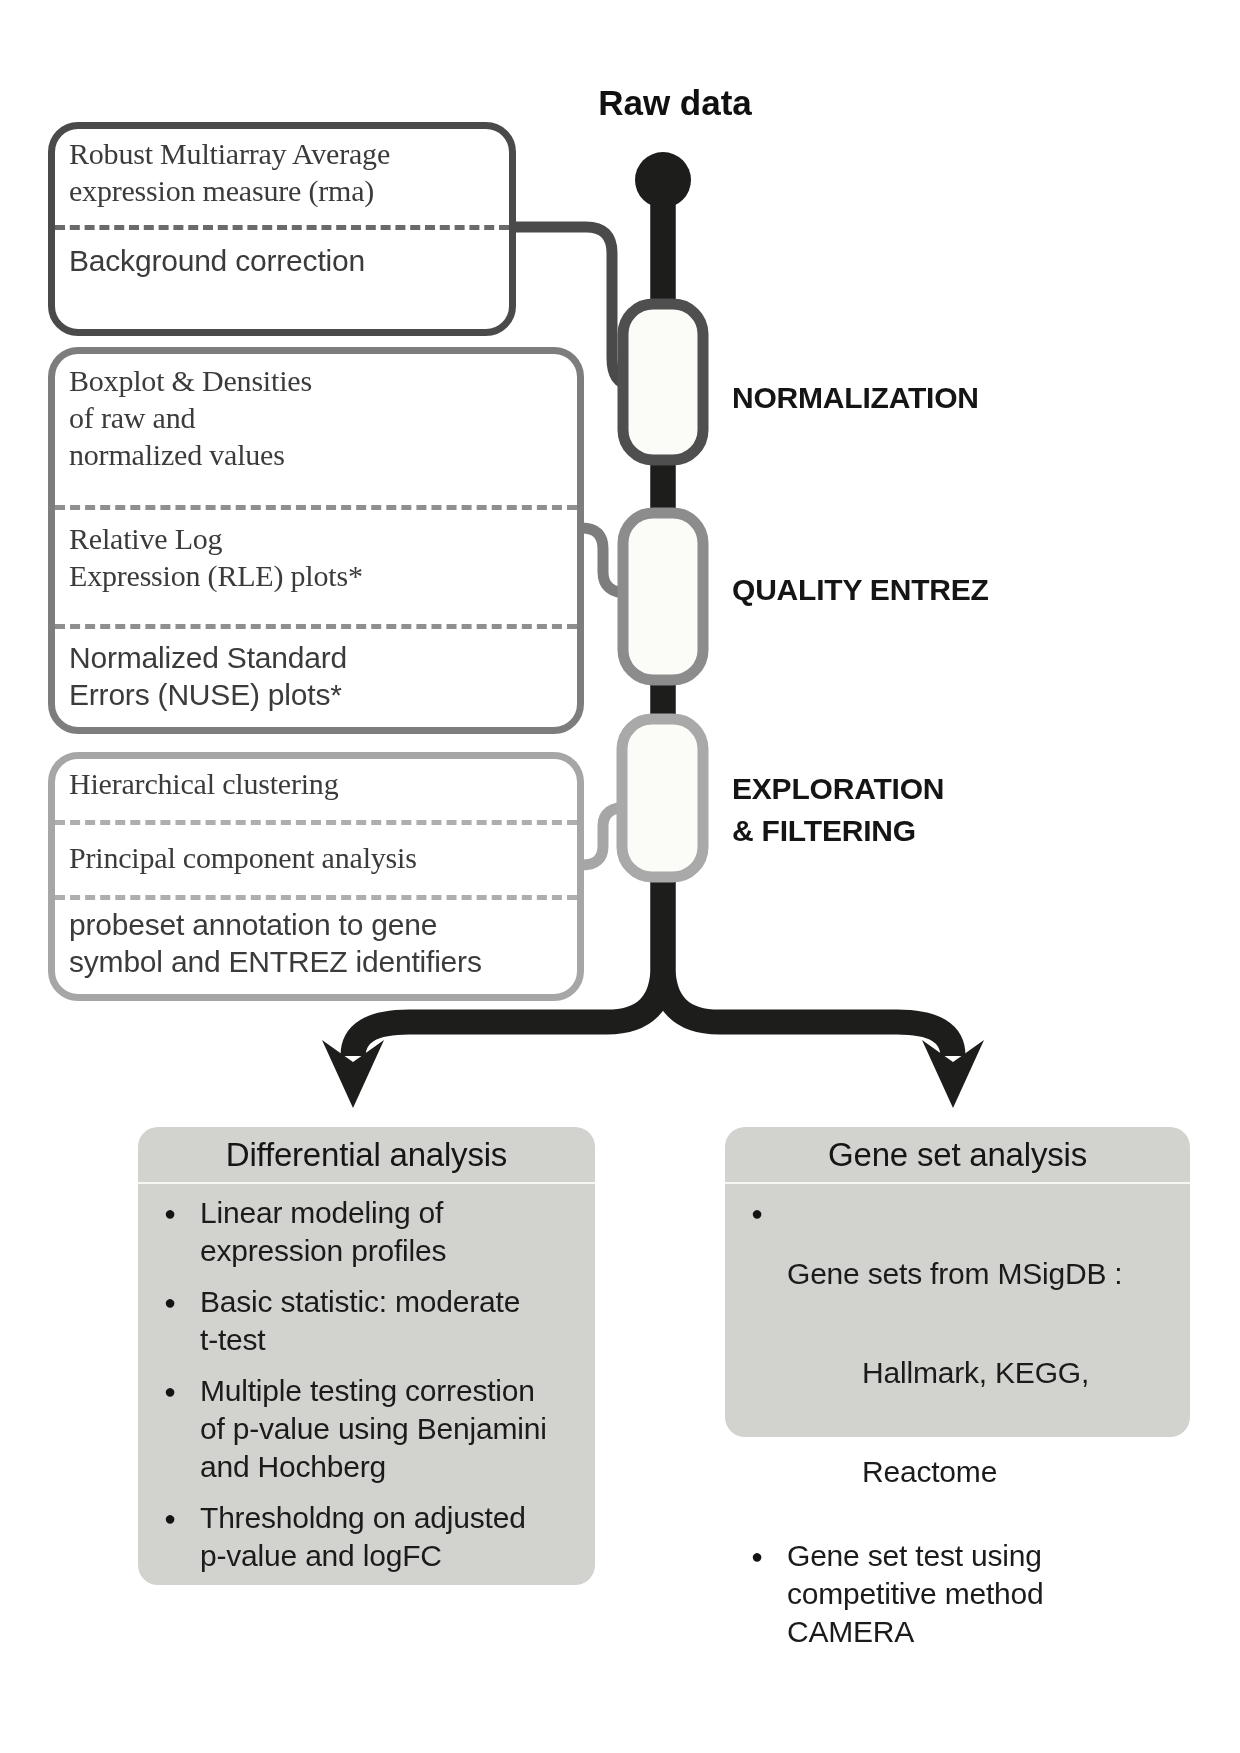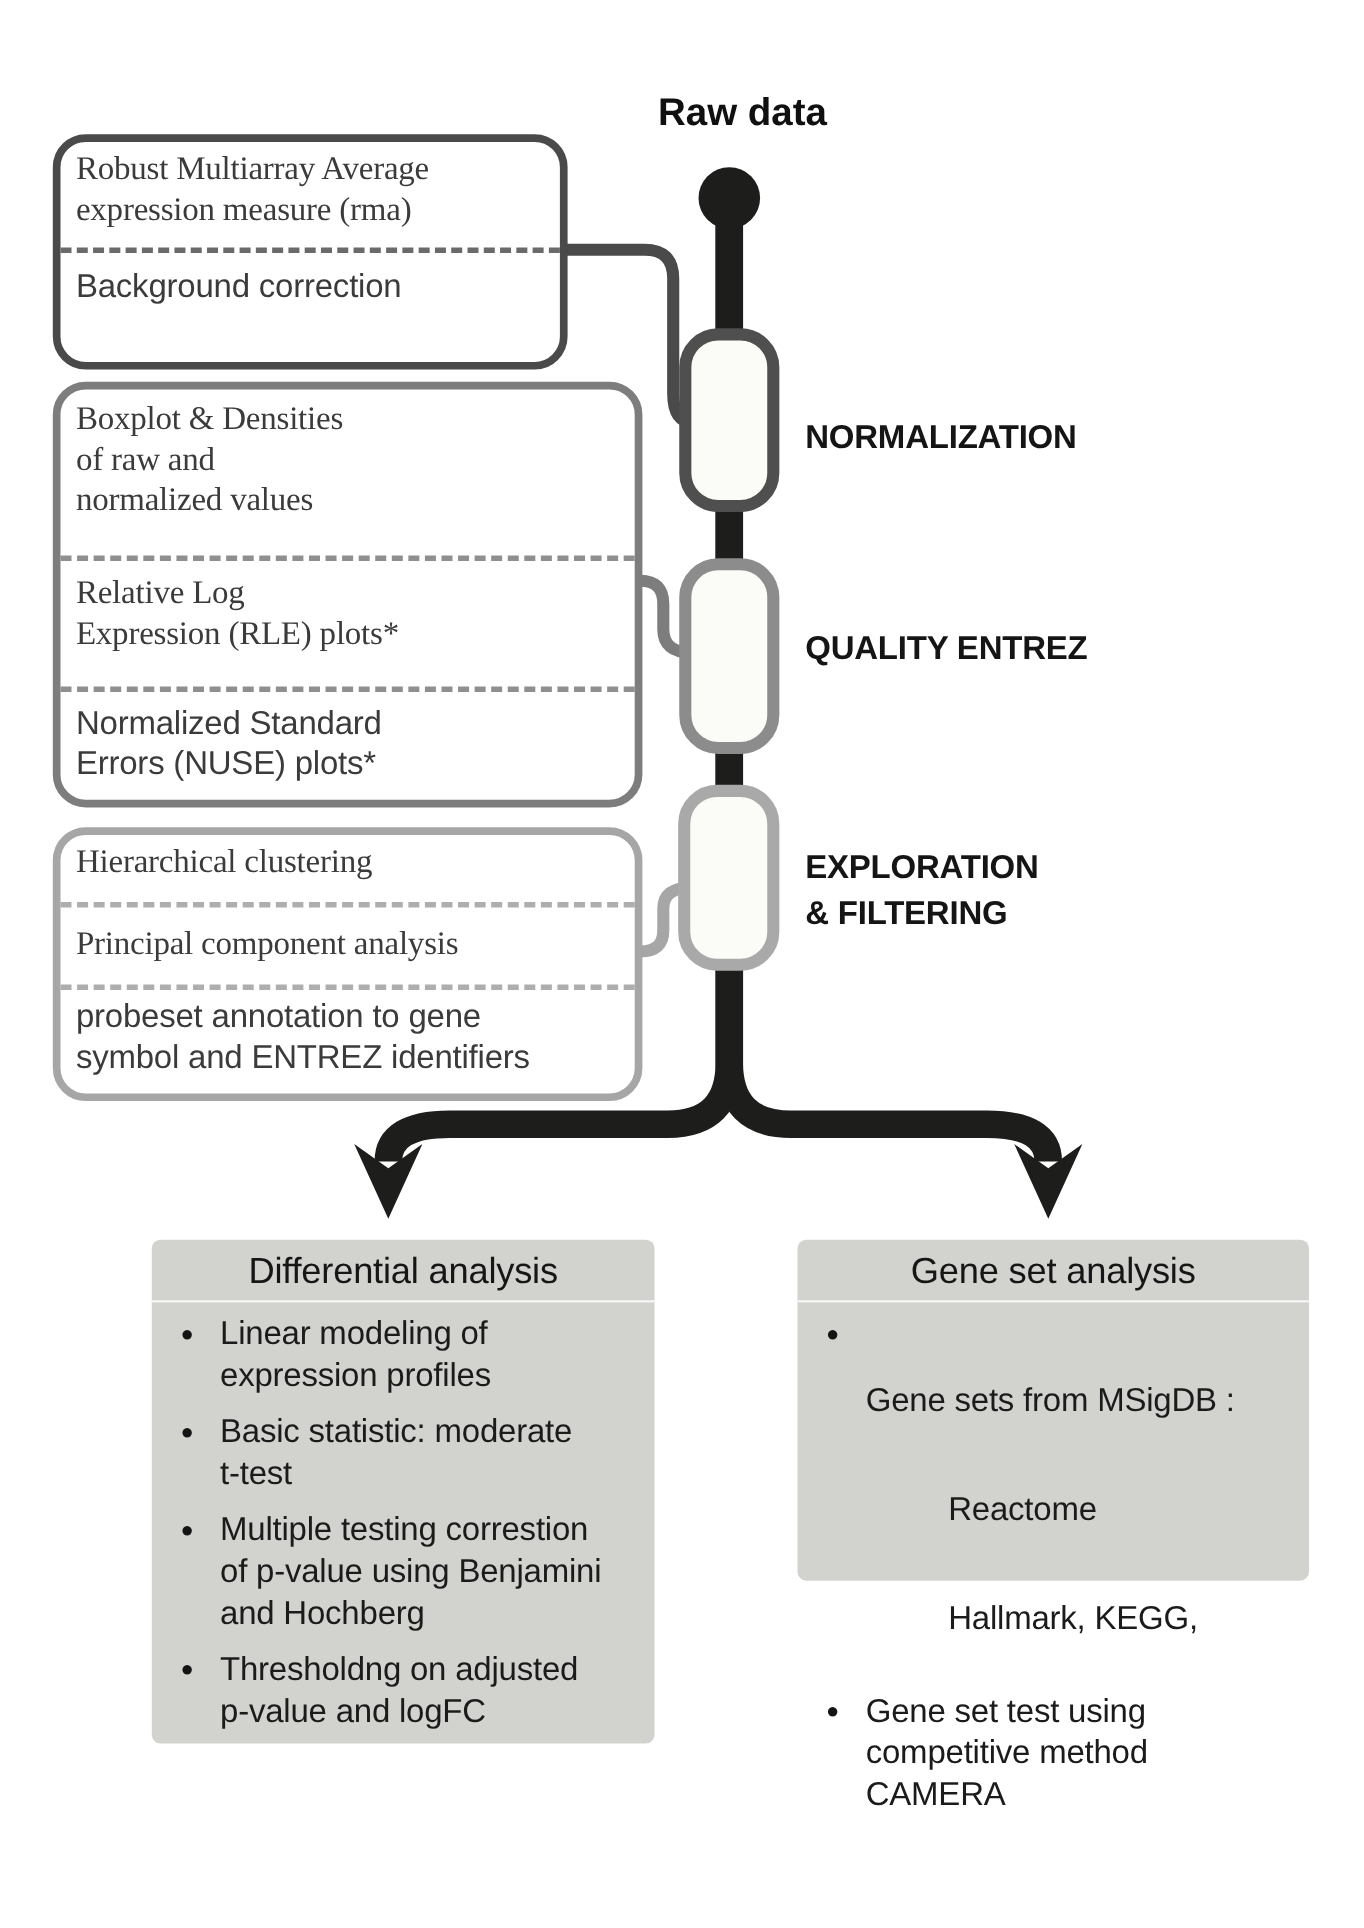--- a/index.html
+++ b/index.html
@@ -37,21 +37,21 @@
   }
   .stage-label{
     position:absolute;left:732px;font-weight:bold;font-size:30px;line-height:42px;
     color:#151515;white-space:pre-line;letter-spacing:-0.2px;
   }
   .lab-norm{top:377px;}
   .lab-qc{top:569px;}
   .lab-exp{top:768px;}
 
   
-  .panel{position:absolute;background:#d2d2cf;border-radius:8px;color:#1b1b1b;box-sizing:border-box;}
+  .panel{position:absolute;background:#d2d2cf;border-radius:20px;color:#1b1b1b;box-sizing:border-box;}
   .panel-left{left:138px;top:1127px;width:457px;height:458px;}
   .panel-right{left:725px;top:1127px;width:465px;height:310px;}
   .ptitle{
     height:55px;display:flex;align-items:center;justify-content:center;
     font-size:33px;letter-spacing:-0.2px;color:#161616;
     border-bottom:2px solid #f6f6f4;
   }
   .bullets{padding:10px 6px 0 26px;}
   .bullet{display:flex;margin-bottom:8px;font-size:30px;line-height:38px;letter-spacing:-0.2px;}
   .panel-left .bullet{margin-bottom:13px;}
@@ -139,22 +139,22 @@
     </div>
   </div>
 
   <div class="panel panel-right">
     <div class="ptitle">Gene set analysis</div>
     <div class="bullets">
       <div class="bullet">
         <span class="dot">●</span>
         <span class="btext">
           <span class="bl">Gene sets from MSigDB :</span>
+          <span class="bl ind">Hallmark, KEGG,</span>
           <span class="bl ind">Reactome</span>
-          <span class="bl ind">Hallmark, KEGG,</span>
         </span>
       </div>
       <div class="bullet">
         <span class="dot">●</span>
         <span class="btext">Gene set test using
 competitive method
 CAMERA</span>
       </div>
     </div>
   </div>

